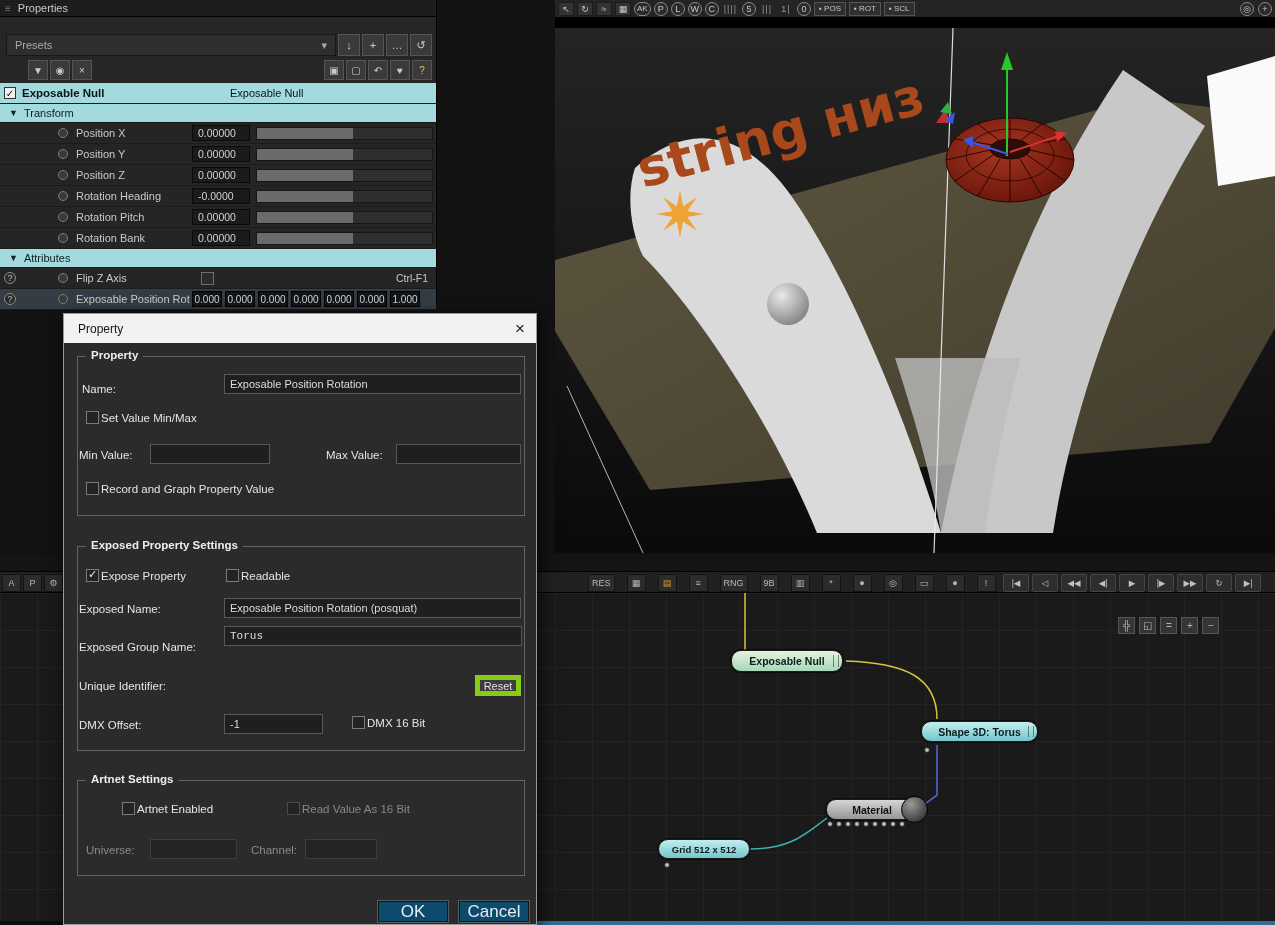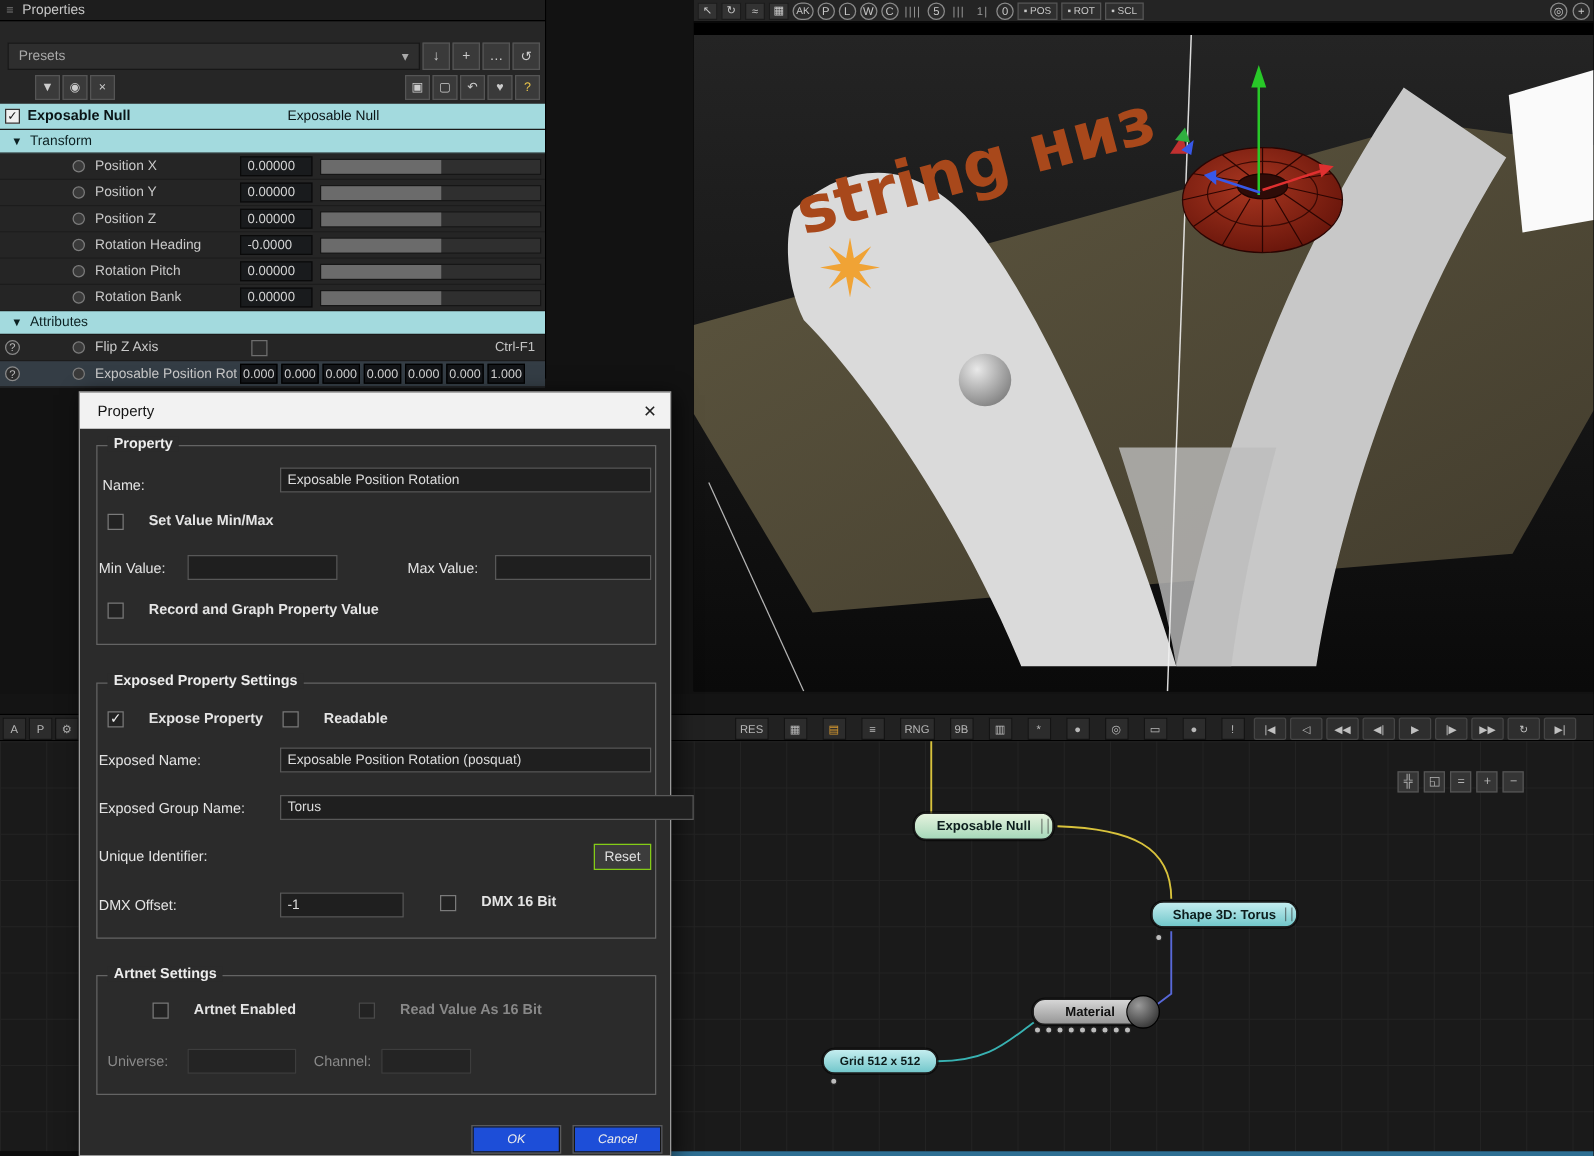--- a/index.html
+++ b/index.html
@@ -87,28 +87,28 @@
   .dlg-close{color:#222;font-size:17px;line-height:17px;cursor:default;}
   .dlg-body{position:relative;height:583px;}
   .group{position:absolute;border:1px solid #646464;}
   .gtitle{position:absolute;top:-8px;left:8px;background:#2b2b2b;padding:0 5px;font-weight:bold;color:#ededed;}
   .lbl{position:absolute;color:#e4e4e4;white-space:nowrap;}
   .lbl.dim{color:#8a8a8a;}
   .inp{position:absolute;height:20px;background:#1f1f1f;border:1px solid #585858;color:#dcdcdc;font-size:11px;
        padding:0 5px;font-family:"Liberation Sans","DejaVu Sans",sans-serif;}
   .inp.sel{background:#2f6bd8;color:#fff;border-color:#7aa0e8;}
   .inp.disabled{background:#242424;border-color:#3d3d3d;}
-  .cbrow{position:absolute;display:flex;align-items:flex-start;gap:20px;color:#e4e4e4;font-weight:bold;}
+  .cbrow{position:absolute;display:flex;align-items:flex-end;gap:2px;color:#e4e4e4;}
   .cbrow.dim{color:#888;}
   .cb{width:13px;height:13px;background:#232323;border:1px solid #7a7a7a;position:relative;flex:none;}
   .cb.checked::after{content:"✓";position:absolute;left:1px;top:-2px;color:#efefef;font-size:11px;}
   .cb.dis{border-color:#4a4a4a;}
-  .dbtn{position:absolute;width:70px;height:21px;background:#1d4ed8;border:1px solid #161616;outline:1px solid #5a5a5a;
-        color:#ececec;display:flex;align-items:center;justify-content:center;font-size:10px;font-style:italic;}
-  .rbtn{position:absolute;width:46px;height:21px;background:#3c3c3c;border:1px solid #84cc16;color:#e0e0e0;
+  .dbtn{position:absolute;width:70px;height:21px;background:#0c4a6e;border:1px solid #161616;outline:1px solid #5a5a5a;
+        color:#ececec;display:flex;align-items:center;justify-content:center;font-size:17px;}
+  .rbtn{position:absolute;width:46px;height:21px;background:#3c3c3c;border:5px solid #84cc16;color:#e0e0e0;
         display:flex;align-items:center;justify-content:center;font-size:11px;}
 </style>
 </head>
 <body>
 
 <div id="screen">
 
   <div class="props">
     <div class="props-title">
       <span class="grip">≡</span>
@@ -578,21 +578,21 @@
           <span class="cb checked"></span>
           <span>Expose Property</span>
         </div>
         <div class="cbrow" style="left:148px;top:22px;">
           <span class="cb"></span>
           <span>Readable</span>
         </div>
         <span class="lbl" style="left:1px;top:56px;">Exposed Name:</span>
         <input class="inp" style="left: 146px; top: 51px; width: 297px;" readonly="" value="Exposable Position Rotation (posquat)">
         <span class="lbl" style="left:1px;top:94px;">Exposed Group Name:</span>
-        <input class="inp" style="left: 146px; top: 89px; width: 331px;" readonly="" value="Torus">
+        <input class="inp" style="left: 146px; top: 79px; width: 298px; font-family: Liberation Mono, monospace;" readonly="" value="Torus">
         <span class="lbl" style="left:1px;top:133px;">Unique Identifier:</span>
         <div class="rbtn" style="left:397px;top:128px;">
           <span>Reset</span>
         </div>
         <span class="lbl" style="left:1px;top:172px;">DMX Offset:</span>
         <input class="inp" style="left: 146px; top: 167px; width: 99px;" readonly="" value="-1">
         <div class="cbrow" style="left:274px;top:169px;">
           <span class="cb"></span>
           <span>DMX 16 Bit</span>
         </div>

